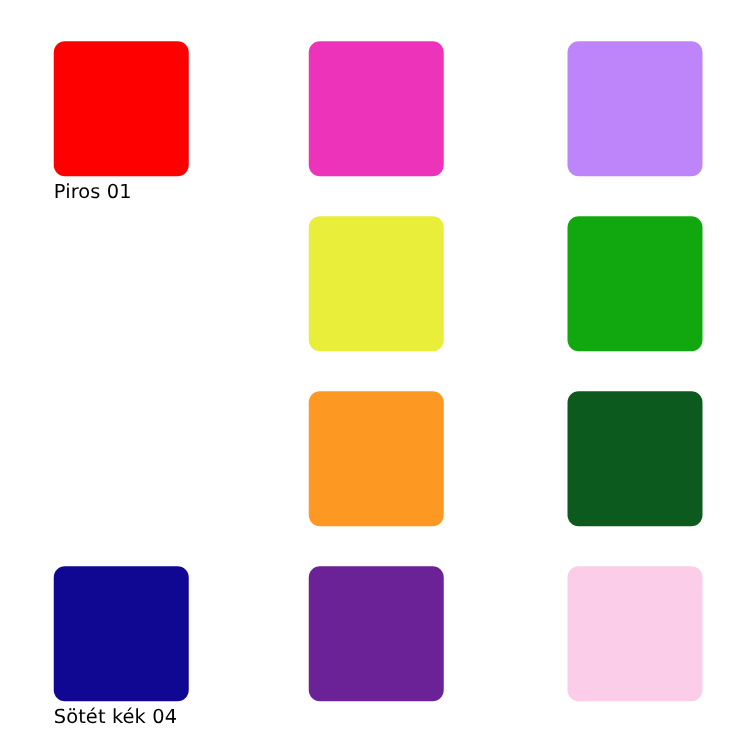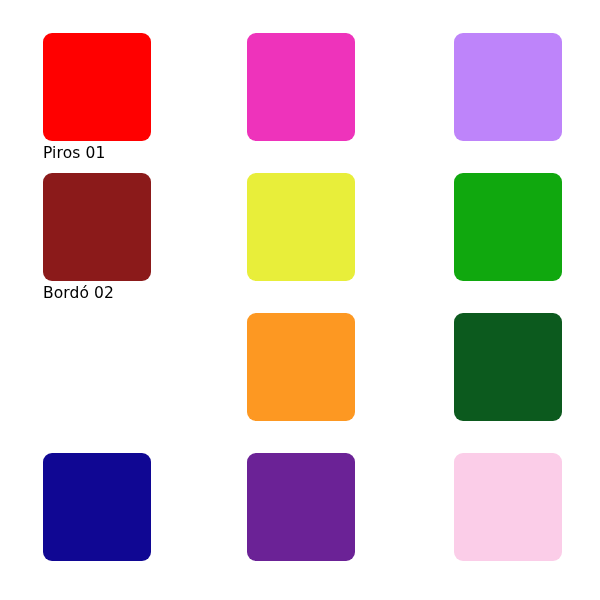--- a/index.html
+++ b/index.html
@@ -70,42 +70,39 @@
       <span class="swatch-label">Piros 01</span>
     </div>
     <div class="swatch-cell col-1 row-0">
       <span class="swatch-chip" style="background-color: rgb(238, 51, 187);"></span>
       <span class="swatch-label is-empty"></span>
     </div>
     <div class="swatch-cell col-2 row-0">
       <span class="swatch-chip" style="background-color: rgb(190, 132, 250);"></span>
       <span class="swatch-label is-empty"></span>
     </div>
-    <div class="swatch-cell col-0 row-1">
-      <span class="swatch-chip" style="background-color: rgb(139, 26, 26);"></span>
-      <span class="swatch-label">Bordó 02</span>
-    </div>
     <div class="swatch-cell col-1 row-1">
       <span class="swatch-chip" style="background-color: rgb(232, 238, 58);"></span>
       <span class="swatch-label is-empty"></span>
     </div>
     <div class="swatch-cell col-2 row-1">
       <span class="swatch-chip" style="background-color: rgb(16, 168, 14);"></span>
       <span class="swatch-label is-empty"></span>
     </div>
     <div class="swatch-cell col-1 row-2">
       <span class="swatch-chip" style="background-color: rgb(253, 152, 34);"></span>
       <span class="swatch-label is-empty"></span>
     </div>
     <div class="swatch-cell col-2 row-2">
       <span class="swatch-chip" style="background-color: rgb(12, 90, 30);"></span>
       <span class="swatch-label is-empty"></span>
     </div>
     <div class="swatch-cell col-0 row-3">
       <span class="swatch-chip" style="background-color: rgb(16, 7, 147);"></span>
+      <span class="swatch-label">Sötét kék 04</span>
     </div>
     <div class="swatch-cell col-1 row-3">
       <span class="swatch-chip" style="background-color: rgb(107, 34, 150);"></span>
       <span class="swatch-label is-empty"></span>
     </div>
     <div class="swatch-cell col-2 row-3">
       <span class="swatch-chip" style="background-color: rgb(251, 205, 232);"></span>
       <span class="swatch-label is-empty"></span>
     </div>
   </div>

